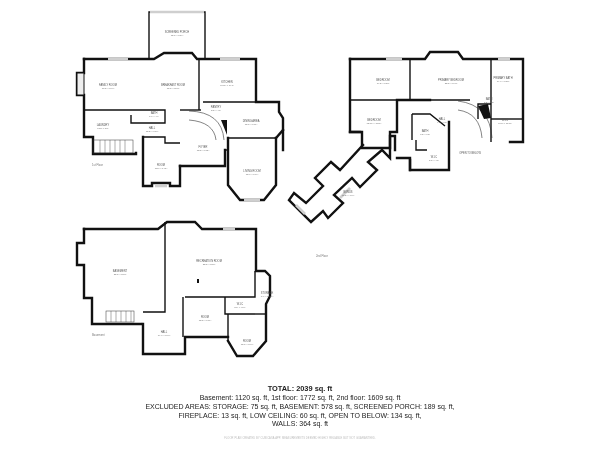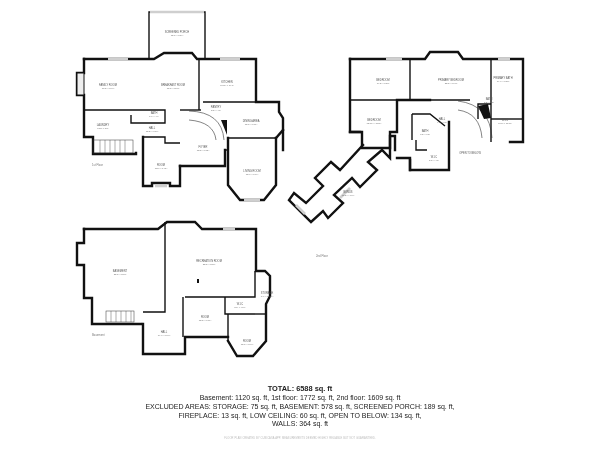--- a/index.html
+++ b/index.html
@@ -180,18 +180,18 @@
     <text class="rlabel" x="205" y="318">ROOM</text>
     <text class="rdim" x="205" y="321">12'8" x 11'0"</text>
     <text class="rlabel" x="164" y="333">HALL</text>
     <text class="rdim" x="164" y="336">14'4" x 10'0"</text>
     <text class="rlabel" x="247" y="342">ROOM</text>
     <text class="rdim" x="247" y="345">13'7" x 16'0"</text>
     <text class="flabel" x="92" y="336">Basement</text>
   </g>
 </svg>
 
-<div class="summary total">TOTAL: 6588 sq. ft</div>
+<div class="summary total">TOTAL: 2039 sq. ft</div>
 <div class="summary line l1">Basement: 1120 sq. ft, 1st floor: 1772 sq. ft, 2nd floor: 1609 sq. ft</div>
 <div class="summary line l2">EXCLUDED AREAS: STORAGE: 75 sq. ft, BASEMENT: 578 sq. ft, SCREENED PORCH: 189 sq. ft,</div>
 <div class="summary line l3">FIREPLACE: 13 sq. ft, LOW CEILING: 60 sq. ft, OPEN TO BELOW: 134 sq. ft,</div>
 <div class="summary line l4">WALLS: 364 sq. ft</div>
 <div class="summary credit">FLOOR PLAN CREATED BY CUBICASA APP. MEASUREMENTS DEEMED HIGHLY RELIABLE BUT NOT GUARANTEED.</div>
 
 </body></html>

